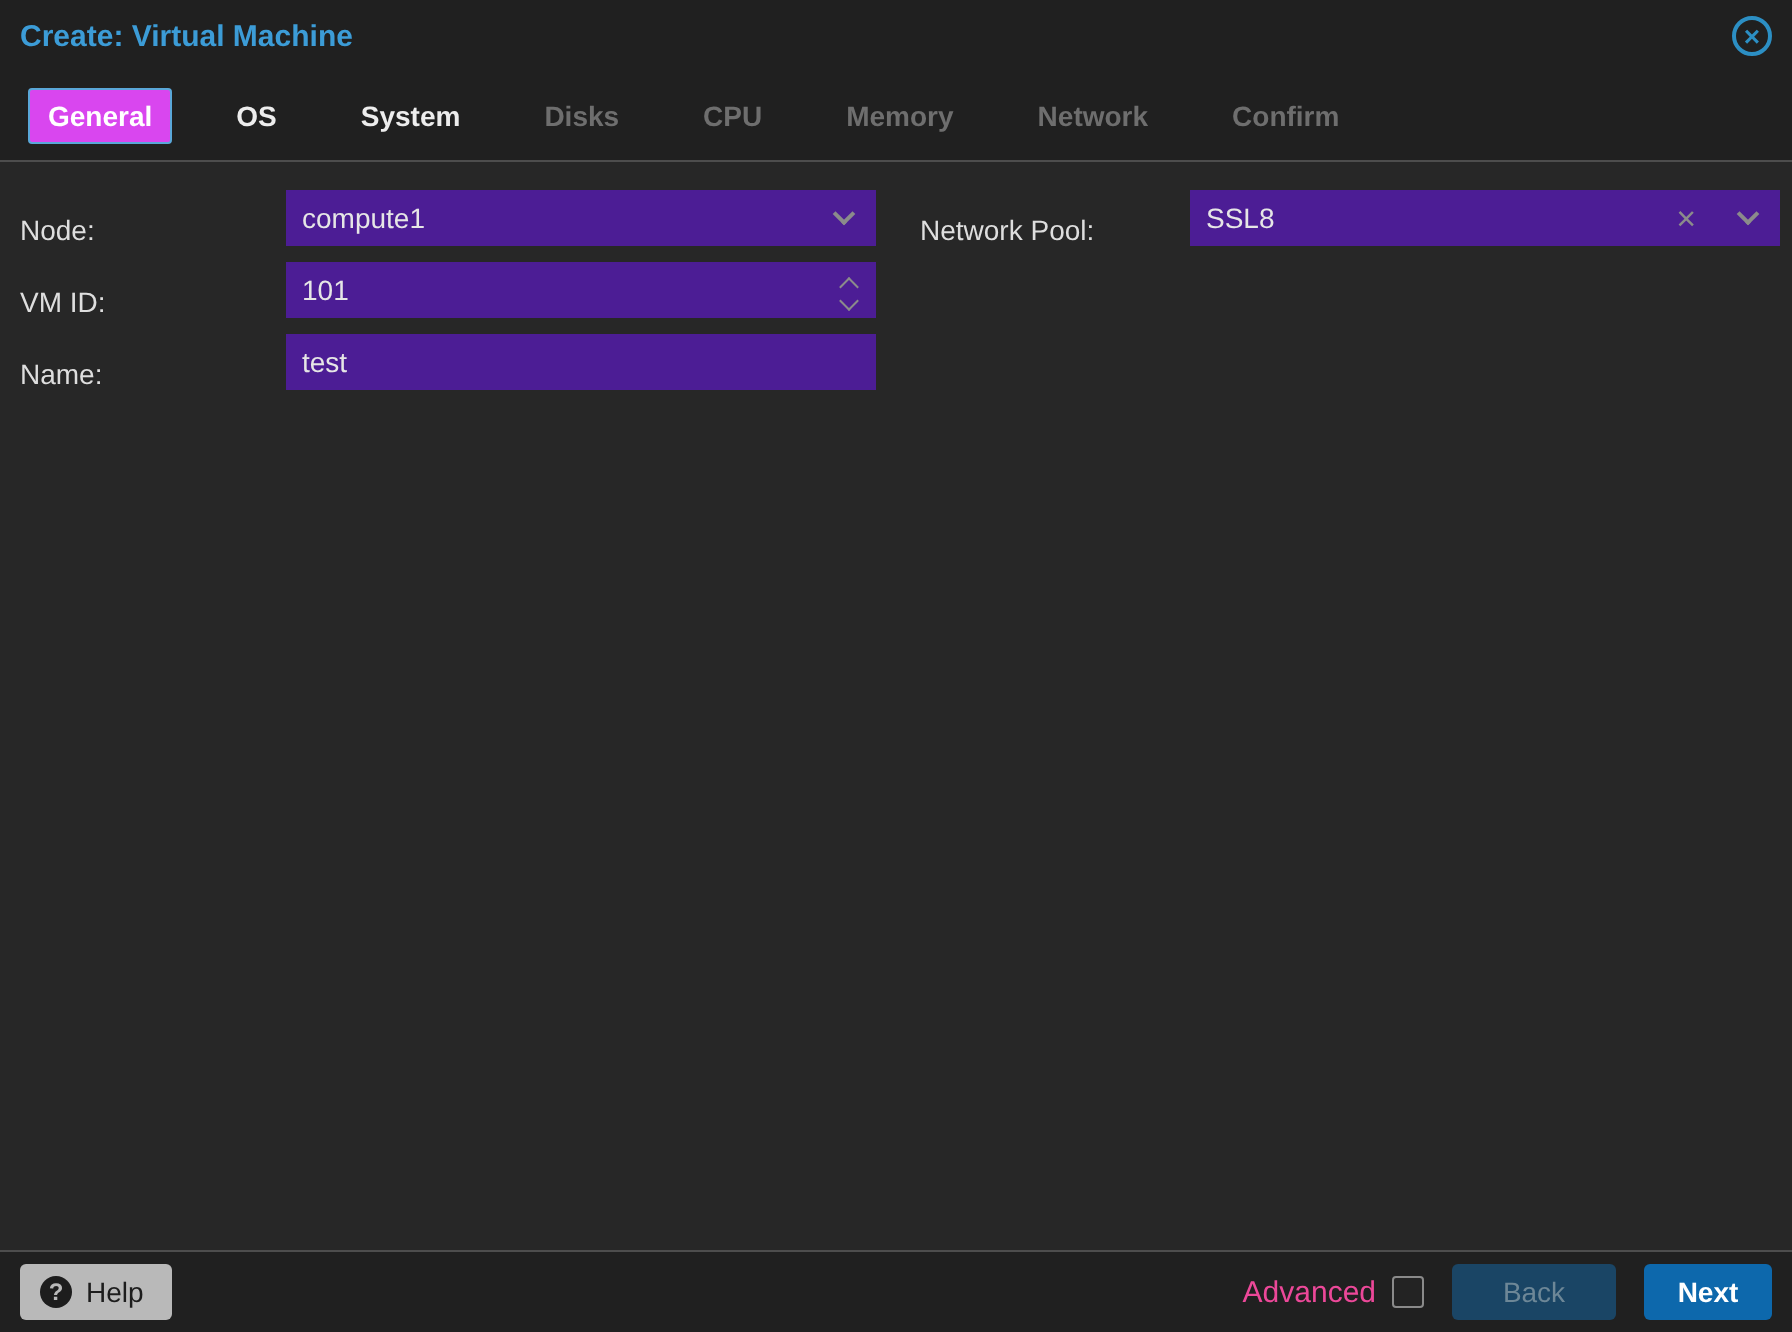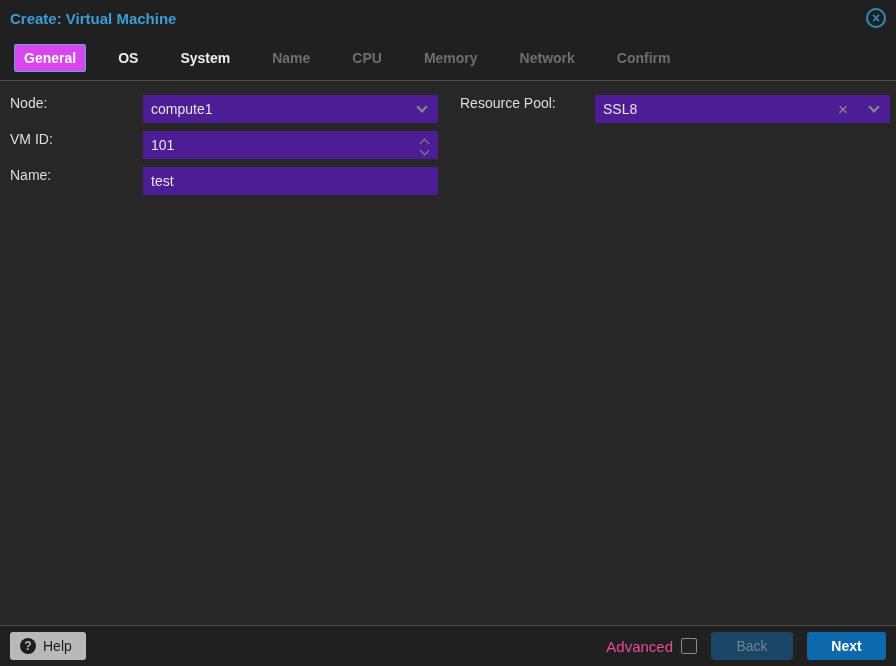--- a/index.html
+++ b/index.html
@@ -65,21 +65,21 @@
     color: #6e6e6e;
     cursor: default;
   }
 
   
   .body { flex: 1; padding-top: 14px; }
   .columns { display: flex; }
   .col-left  { width: 428px; margin-left: 10px; flex-shrink: 0; }
   .col-right { flex: 1; margin-left: 22px; margin-right: 6px; }
 
-  .row { display: flex; align-items: flex-start; height: 28px; margin-bottom: 8px; }
+  .row { display: flex; align-items: flex-end; height: 28px; margin-bottom: 8px; }
   .label {
     color: #dedede;
     font-size: 14px;
     flex-shrink: 0;
   }
   .col-left  .label { width: 133px; }
   .col-right .label { width: 135px; }
 
   .field {
     flex: 1;
@@ -165,38 +165,38 @@
   .btn-back {
     background: #1a4565;
     color: #6d8797;
     width: 82px;
     margin-right: 14px;
   }
   .btn-next {
     background: #0d68ac;
     color: #ffffff;
     font-weight: bold;
-    width: 79px;
+    width: 64px;
   }
 </style>
 </head>
 <body>
 
 <div class="dialog">
 
   <div class="titlebar">
     <div class="title">Create: Virtual Machine</div>
     <div class="close-btn">×</div>
   </div>
 
   <div class="tabbar">
     <div class="tab active">General</div>
     <div class="tab">OS</div>
     <div class="tab">System</div>
-    <div class="tab disabled">Name</div>
+    <div class="tab disabled">Disks</div>
     <div class="tab disabled">CPU</div>
     <div class="tab disabled">Memory</div>
     <div class="tab disabled">Network</div>
     <div class="tab disabled">Confirm</div>
   </div>
 
   <div class="body">
     <div class="columns">
       <div class="col-left">
 
@@ -223,21 +223,21 @@
           <div class="label">Name:</div>
           <div class="field">
             <div class="value">test</div>
           </div>
         </div>
 
       </div>
       <div class="col-right">
 
         <div class="row">
-          <div class="label">Resource Pool:</div>
+          <div class="label">Network Pool:</div>
           <div class="field">
             <div class="value">SSL8</div>
             <div class="clear-x">×</div>
             <div class="chev down"></div>
           </div>
         </div>
 
       </div>
     </div>
   </div>

